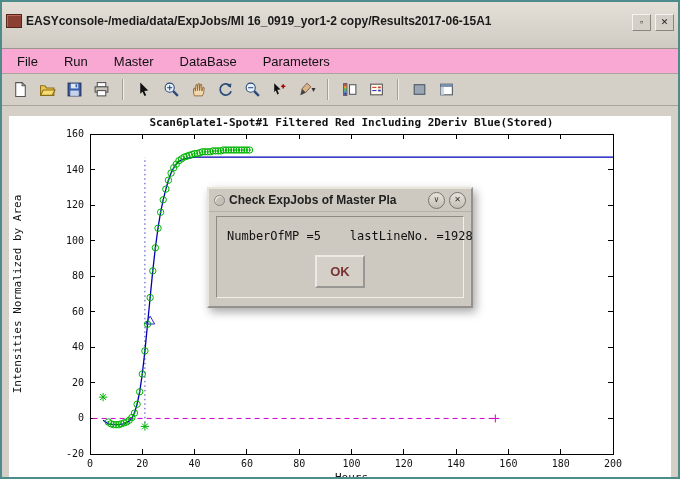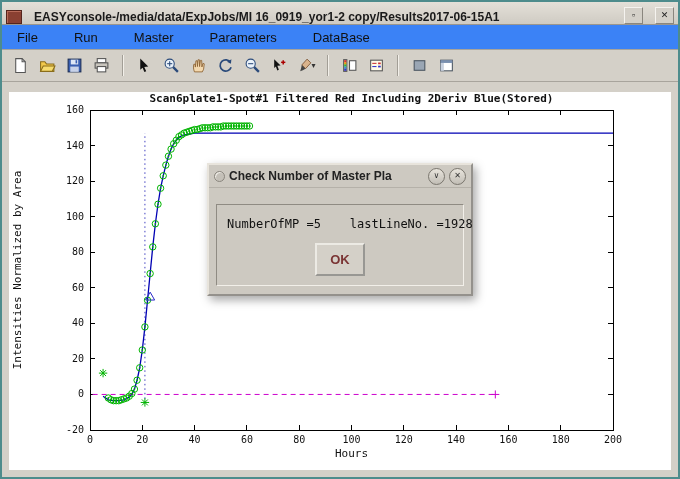--- a/index.html
+++ b/index.html
@@ -1,29 +1,29 @@
 <!DOCTYPE html>
 <html><head>
 <meta charset="utf-8">
 <style>
   html,body{margin:0;padding:0;background:#666;}
   .window{width:680px;height:479px;box-sizing:border-box;border:2px solid #4e8c8c;
     background:#d4d0c8;display:flex;flex-direction:column;position:relative;
     font-family:"Liberation Sans",sans-serif;overflow:hidden;}
   
-  .titlebar{flex:0 0 22px;height:22px;display:flex;align-items:flex-end;gap:12px;
-    background:linear-gradient(#e4e0d8,#cfcbc3);border-bottom:1px solid #9a968e;padding:0 4px;}
+  .titlebar{flex:0 0 22px;height:22px;display:flex;align-items:flex-start;gap:4px;
+    background:linear-gradient(#e4e0d8,#cfcbc3);border-bottom:1px solid #9a968e;padding:12px 4px;}
   .title-icon{width:14px;height:12px;background:#8a4032;border:1px solid #55241c;
     box-shadow:inset 1px 1px 0 #b86a58;flex:0 0 14px;}
   .title-text{flex:1;font-size:12px;font-weight:bold;color:#1a1a1a;white-space:nowrap;overflow:hidden;}
   .win-btn{width:17px;height:15px;flex:0 0 17px;border:1px solid;border-color:#f5f3ef #8a867e #8a867e #f5f3ef;
     background:#d4d0c8;font-size:9px;line-height:14px;text-align:center;color:#222;}
   
-  .menubar{flex:0 0 24px;height:24px;display:flex;align-items:center;background:#3b82f6;
-    border-bottom:1px solid #a8a49c;padding:0 6px;gap:18px;}
+  .menubar{flex:0 0 24px;height:24px;display:flex;align-items:center;background:#f9a8d4;
+    border-bottom:1px solid #a8a49c;padding:0 6px;gap:8px;}
   .menu-item{font-size:13px;color:#111;padding:2px 9px;white-space:nowrap;}
   
   .toolbar{flex:0 0 31px;height:31px;display:flex;align-items:center;background:#d4d0c8;
     border-bottom:1px solid #a8a49c;padding:0 5px;}
   .tb{width:25px;height:25px;border:1px solid transparent;background:transparent;padding:2px;margin:0 1px;
     display:flex;align-items:center;justify-content:center;}
   .tb svg{width:17px;height:17px;}
   .tsep{width:1px;height:21px;background:#a29e96;border-right:1px solid #f2efe9;margin:0 7px;}
   .dd-arrow{font-size:8px;color:#333;margin-left:-3px;}
   
@@ -36,21 +36,21 @@
   
   .dialog{position:absolute;left:205px;top:81px;width:262px;background:#cdc9c1;
     border:2px outset #e8e4dc;box-shadow:3px 4px 9px rgba(0,0,0,.35);}
   .dlg-title{height:22px;display:flex;align-items:center;gap:4px;padding:0 5px;
     border-bottom:1px solid #b5b1a9;}
   .dlg-dot{width:9px;height:9px;flex:0 0 9px;border-radius:50%;background:#c4c0b8;
     border:1px solid #8a867e;box-shadow:inset 1px 1px 0 #efece6;}
   .dlg-title-text{flex:1;font-size:12px;font-weight:bold;color:#222;white-space:nowrap;overflow:hidden;}
   .dlg-round{width:15px;height:15px;flex:0 0 15px;border-radius:50%;border:1px solid #7a766e;
     background:linear-gradient(#e8e4dc,#c2beb6);font-size:8px;line-height:13px;text-align:center;color:#333;}
-  .dlg-body{margin:16px 7px 8px;border:1px solid;border-color:#8f8b83 #f2efe9 #f2efe9 #8f8b83;
+  .dlg-body{margin:4px 7px 8px;border:1px solid;border-color:#8f8b83 #f2efe9 #f2efe9 #8f8b83;
     padding:12px 10px 9px;}
   .dlg-message{font:12px "DejaVu Sans Mono",monospace;color:#111;white-space:pre;}
   .dlg-ok{display:block;margin:12px auto 0;min-width:48px;padding:7px 13px;background:#d4d0c8;
     border:2px outset #eceae4;font:bold 13px "Liberation Sans",sans-serif;color:#7a3434;}
 </style>
 </head>
 <body>
 
 <div class="window">
 
@@ -58,22 +58,22 @@
     <span class="title-icon"></span>
     <span class="title-text">EASYconsole-/media/data/ExpJobs/MI 16_0919_yor1-2 copy/Results2017-06-15A1</span>
     <span class="win-btn">▫</span>
     <span class="win-btn">✕</span>
   </div>
 
   <div class="menubar">
     <span class="menu-item">File</span>
     <span class="menu-item">Run</span>
     <span class="menu-item">Master</span>
+    <span class="menu-item">DataBase</span>
     <span class="menu-item">Parameters</span>
-    <span class="menu-item">DataBase</span>
   </div>
 
   <div class="toolbar">
     <button class="tb">
         <svg viewBox="0 0 16 16">
           <path d="M3.5 1.5h6l3 3v10h-9z" fill="#fff" stroke="#555"></path>
           <path d="M9.5 1.5v3h3" fill="none" stroke="#555"></path>
         </svg>
       </button>
     <button class="tb">
@@ -372,21 +372,21 @@
           <line x1="135.915" y1="306.24444444444447" x2="135.915" y2="314.64444444444445" stroke="#00b400"></line>
           <line x1="132.975" y1="307.50444444444446" x2="138.855" y2="313.38444444444445" stroke="#00b400"></line>
           <line x1="132.975" y1="313.38444444444445" x2="138.855" y2="307.50444444444446" stroke="#00b400"></line>
           <polygon points="141.145,200.16666666666666 136.645,208.04166666666666 145.645,208.04166666666666" fill="none" stroke="#2828c8"></polygon>
         </svg>
     </div>
 
     <div class="dialog">
       <div class="dlg-title">
         <span class="dlg-dot"></span>
-        <span class="dlg-title-text">Check Number of Master Pla</span>
+        <span class="dlg-title-text">Check ExpJobs of Master Pla</span>
         <span class="dlg-round">∨</span>
         <span class="dlg-round">✕</span>
       </div>
       <div class="dlg-body">
         <div class="dlg-message">NumberOfMP =5    lastLineNo. =1928</div>
         <button class="dlg-ok">OK</button>
       </div>
     </div>
   </div>
 

